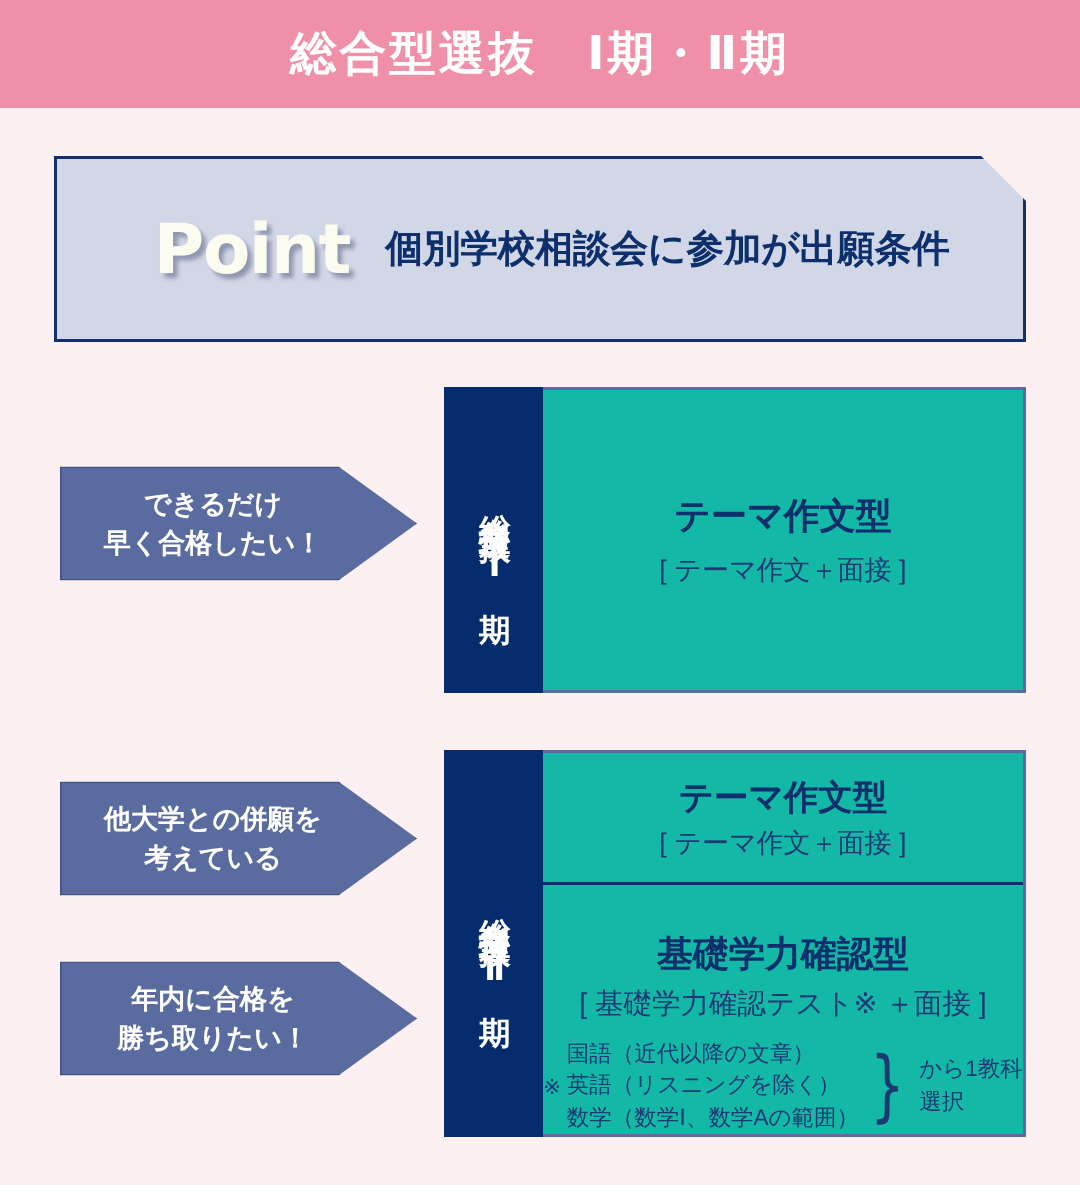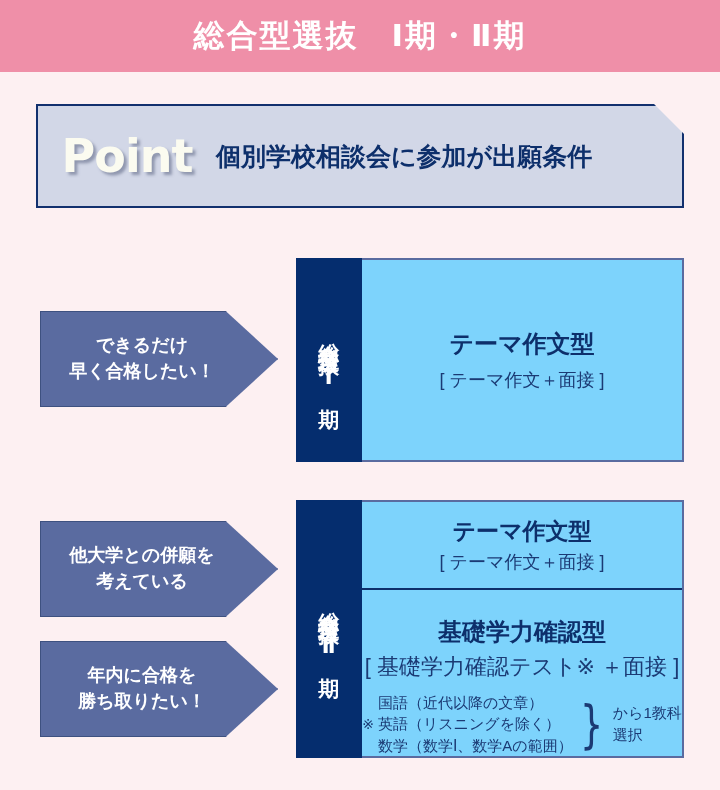--- a/index.html
+++ b/index.html
@@ -31,27 +31,28 @@
     letter-spacing: 2px;
     white-space: pre;
   }
 
   
   .point-banner {
     position: absolute;
     left: 36px;
     top: 104px;
     width: 648px;
-    height: 104px;
+    height: 124px;
     background: #d2d7e7;
     border: 2px solid #12306e;
     box-sizing: border-box;
     display: flex;
     align-items: center;
     clip-path: polygon(0 0, calc(100% - 30px) 0, 100% 30px, 100% 100%, 0 100%);
+    padding-left: 41px;
   }
   .point-label {
     width: 178px;
     text-align: center;
     font-size: 46px;
     font-weight: bold;
     color: #fbfbf0;
     text-shadow: 3px 3px 3px rgba(90,98,128,0.55);
     letter-spacing: -1px;
     font-family: "DejaVu Sans", "Liberation Sans", sans-serif;
@@ -64,31 +65,30 @@
     font-weight: bold;
     color: #0d2f6b;
     line-height: 1.55;
     white-space: pre;
   }
 
   
   .arrow {
     position: absolute;
     width: 238px;
-    height: 96px;
+    height: 76px;
     background: #5a6ba0;
     border: 1px solid #3e5180;
     box-sizing: border-box;
     clip-path: polygon(0 0, 78% 0, 100% 50%, 78% 100%, 0 100%);
     display: flex;
     flex-direction: column;
     align-items: center;
     justify-content: center;
     color: #ffffff;
-    font-family: Liberation Mono, monospace;
   }
   .arrow-line {
     font-size: 18px;
     font-weight: bold;
     line-height: 1.45;
     white-space: pre;
     padding-right: 34px;
   }
   #arrow-1 { left: 40px; top: 311px; }
   #arrow-2 { left: 40px; top: 521px; }
@@ -117,21 +117,21 @@
   .track-tab-text {
     writing-mode: vertical-rl;
     font-size: 21px;
     font-weight: bold;
     letter-spacing: 3px;
     line-height: 1.12;
     white-space: pre;
   }
   .track-body {
     flex: 1;
-    background: #7dd3fc;
+    background: #14b8a6;
     border: 2px solid #5a6ba0;
     border-left: none;
     box-sizing: border-box;
     display: flex;
     flex-direction: column;
   }
   .section {
     display: flex;
     flex-direction: column;
     align-items: center;
@@ -149,21 +149,21 @@
     margin-bottom: 8px;
     white-space: pre;
   }
   #section-2a .section-title { font-size: 23px; margin-bottom: 3px; }
   .section-sub {
     font-size: 18px;
     color: #1b3a74;
     white-space: pre;
   }
   #section-2b .section-title { margin-bottom: 4px; }
-  #section-2b .section-sub { font-size: 22px; }
+  #section-2b .section-sub { font-size: 19px; }
 
   
   .subject-note {
     display: flex;
     align-items: center;
     margin-top: 10px;
     color: #1b3a74;
   }
   .note-mark {
     font-size: 14px;

